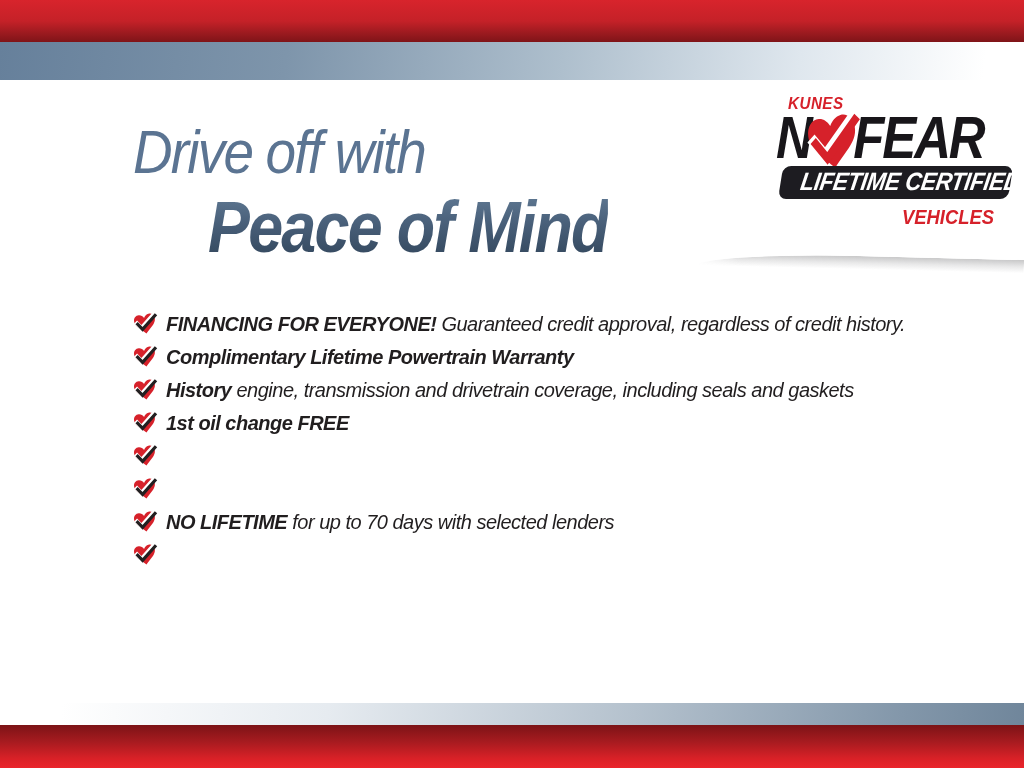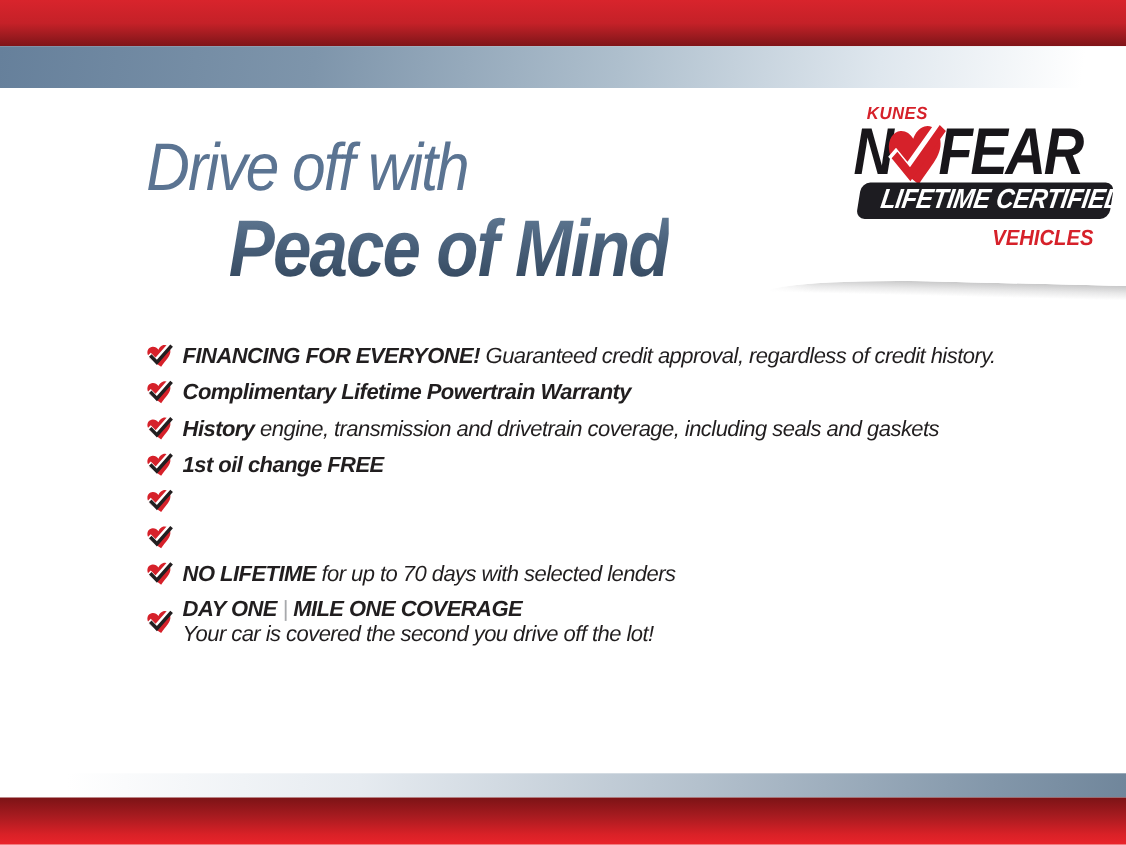--- a/index.html
+++ b/index.html
@@ -68,21 +68,21 @@
     position:absolute;left:694px;top:252px;width:330px;height:15px;
     background:linear-gradient(180deg,rgba(110,110,112,.38) 0%,rgba(150,150,152,.22) 45%,rgba(255,255,255,0) 88%);
     transform:rotate(1.4deg);transform-origin:left center;
     -webkit-mask:linear-gradient(90deg,transparent 0,#000 14%,#000 100%);
     mask:linear-gradient(90deg,transparent 0,#000 14%,#000 100%);
     border-top-left-radius:50% 100%;
   }
 
   
   .benefits{position:absolute;left:132px;top:312px;width:800px;}
-  .benefit{display:flex;align-items:center;margin-bottom:9px;}
+  .benefit{display:flex;align-items:flex-end;margin-bottom:9px;}
   .benefit .icon{flex:0 0 26px;margin-top:0;}
   .benefit .icon svg{width:26px;height:24px;display:block;}
   .benefit .txt{
     margin-left:8px;font-style:italic;font-size:20px;line-height:23px;
     color:#211e1f;letter-spacing:-0.5px;
   }
   .benefit .b{font-weight:700;}
   .benefit .r{font-weight:400;}
   .benefit .sep{font-weight:400;color:#a7a9ac;margin:0 5px;}
   .benefit .sub{font-weight:400;line-height:22px;}
@@ -190,22 +190,18 @@
       </span>
     <span class="txt"><span class="b">NO LIFETIME</span> <span class="r">for up to 70 days with selected lenders</span></span>
   </div>
 
   <div class="benefit">
     <span class="icon">
         <svg viewBox="0 0 24 24">
           <use href="#heartcheck-bullet"></use>
         </svg>
       </span>
-    <span class="txt">
-      <span class="b">DAY ONE</span><span class="sep">|</span><span class="b">MILE ONE COVERAGE</span>
-      <div class="sub">Your car is covered the second you drive off the lot!</div>
-    </span>
   </div>
 
 </div>
 
 <div class="bar bar-bottom-gray"></div>
 <div class="bar bar-bottom-red"></div>
 
 </body></html>

